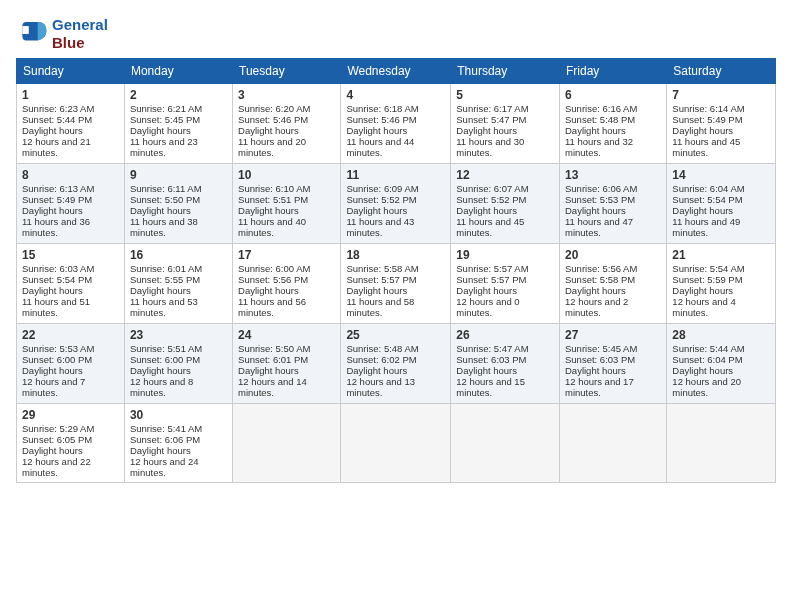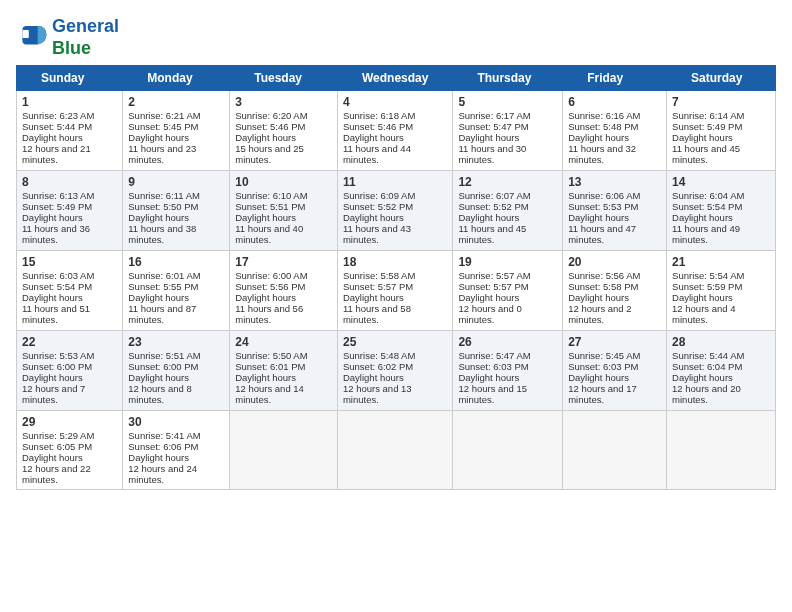--- a/index.html
+++ b/index.html
@@ -15,21 +15,21 @@
       justify-content: space-between;
       align-items: flex-start;
       margin-bottom: 4px;
     }
     .logo {
       display: flex;
       align-items: center;
       gap: 4px;
     }
     .logo-text {
-      font-size: 18px;
+      font-size: 15px;
       font-weight: bold;
       color: #333;
       line-height: 1.2;
     }
     .logo-text span {
       color: #1a5fa8;
     }
     .logo-icon {
       width: 32px;
       height: 32px;
@@ -48,22 +48,22 @@
     }
     .calendar {
       width: 100%;
       border-collapse: collapse;
       margin-top: 6px;
     }
     .calendar th {
       background-color: #1a5fa8;
       color: #fff;
       font-size: 12px;
-      font-weight: bold;
-      padding: 5px 24px;
+      font-weight: normal;
+      padding: 5px 6px;
       text-align: left;
       border: 1px solid #1a5fa8;
     }
     .calendar td {
       border: 1px solid #ccc;
       vertical-align: top;
       padding: 4px 5px;
       font-size: 9.5px;
       color: #333;
       width: 113px;
@@ -92,21 +92,21 @@
 
 <div class="header">
   <div class="logo">
     <svg class="logo-icon" viewBox="0 0 40 40" xmlns="http://www.w3.org/2000/svg">
       <path d="M8 10 Q8 5 13 5 L27 5 Q38 5 38 16 Q38 26 27 28 L13 28 Q8 28 8 23 Z" fill="#1a5fa8"></path>
       <path d="M27 5 Q38 5 38 16 Q38 26 27 28" fill="#4a9fd4"></path>
       <rect x="8" y="10" width="8" height="10" rx="1" fill="white"></rect>
     </svg>
     <div>
       <div class="logo-text"><span>General</span></div>
-      <div class="logo-text" style="color:#15803d;">Blue</div>
+      <div class="logo-text" style="color:#7f1d1d;">Blue</div>
     </div>
   </div>
   <div class="title-block">
     <div class="month-title"></div>
     <div class="subtitle"></div>
   </div>
 </div>
 
 <table class="calendar">
   <thead>
@@ -134,21 +134,21 @@
         <span>Sunrise: 6:21 AM</span><br>
         <span>Sunset: 5:45 PM</span><br>
         <span>Daylight hours</span><br>
         <span>11 hours and 23 minutes.</span>
       </td>
         <td>
         <span class="day-num">3</span>
         <span>Sunrise: 6:20 AM</span><br>
         <span>Sunset: 5:46 PM</span><br>
         <span>Daylight hours</span><br>
-        <span>15 hours and 25 minutes.</span>
+        <span>11 hours and 20 minutes.</span>
       </td>
         <td>
         <span class="day-num">4</span>
         <span>Sunrise: 6:18 AM</span><br>
         <span>Sunset: 5:46 PM</span><br>
         <span>Daylight hours</span><br>
         <span>11 hours and 44 minutes.</span>
       </td>
         <td>
         <span class="day-num">5</span>
@@ -229,21 +229,21 @@
         <span>Sunrise: 6:03 AM</span><br>
         <span>Sunset: 5:54 PM</span><br>
         <span>Daylight hours</span><br>
         <span>11 hours and 51 minutes.</span>
       </td>
         <td>
         <span class="day-num">16</span>
         <span>Sunrise: 6:01 AM</span><br>
         <span>Sunset: 5:55 PM</span><br>
         <span>Daylight hours</span><br>
-        <span>11 hours and 87 minutes.</span>
+        <span>11 hours and 53 minutes.</span>
       </td>
         <td>
         <span class="day-num">17</span>
         <span>Sunrise: 6:00 AM</span><br>
         <span>Sunset: 5:56 PM</span><br>
         <span>Daylight hours</span><br>
         <span>11 hours and 56 minutes.</span>
       </td>
         <td>
         <span class="day-num">18</span>

